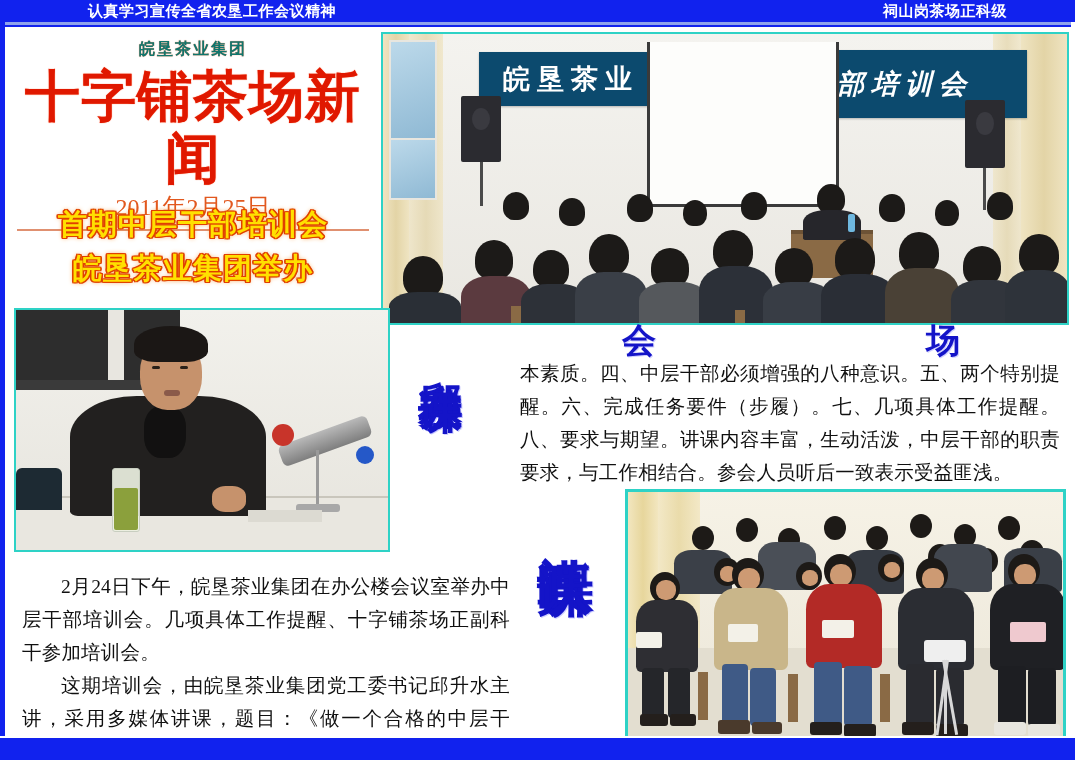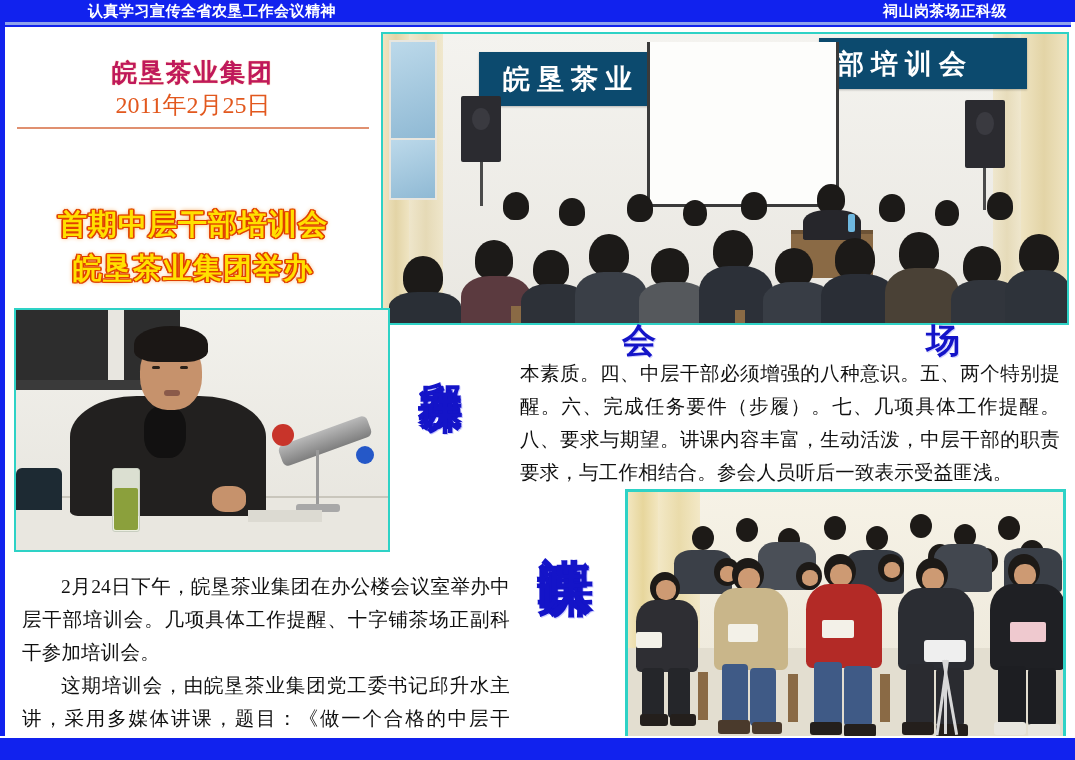--- a/index.html
+++ b/index.html
@@ -89,28 +89,27 @@
   }
 
   
   .masthead {
     position: absolute;
     left: 8px; top: 34px;
     width: 370px;
     text-align: center;
   }
   .mh-group {
-    color: #be185d;
-    font-size: 25px;
+    color: #0f766e;
+    font-size: 16px;
     font-weight: bold;
     letter-spacing: 2px;
     line-height: 30px;
     text-shadow: 0 0 1px #f07040;
     font-family: "Liberation Serif", "DejaVu Serif", serif;
-    margin-top: 24px;
   }
   .mh-title {
     color: #E01800;
     font-size: 55px;
     font-weight: bold;
     letter-spacing: 1px;
     line-height: 62px;
     margin-top: 2px;
     text-shadow: 0 0 1px #ff5522;
     font-family: "Liberation Serif", "DejaVu Serif", serif;
@@ -318,20 +317,21 @@
     </div>
   </div>
   <div class="topbar-rule r1"></div>
   <div class="topbar-rule r2"></div>
   <div class="topbar-rule r3"></div>
   <div class="frame-left"></div>
   <div class="frame-right"></div>
 
   <div class="masthead">
     <div class="mh-group">皖垦茶业集团</div>
+    <div class="mh-title">十字铺茶场新闻</div>
     <div class="mh-date">2011年2月25日</div>
     <div class="mh-divider"></div>
   </div>
 
   <div class="headline">
     <span class="hl-line">首期中层干部培训会</span>
     <span class="hl-line">皖垦茶业集团举办</span>
   </div>
 
   <div class="photo" id="photo-hall">
@@ -340,21 +340,21 @@
 
       <div class="curtain" style="left:0;width:26px;"></div>
       <div class="curtain" style="left:26px;width:34px;opacity:.75;"></div>
       <div class="curtain" style="right:0;width:46px;"></div>
       <div class="curtain" style="right:46px;width:28px;opacity:.7;"></div>
 
       <div class="window-blue" style="left:6px;top:6px;width:44px;height:96px;"></div>
       <div class="window-blue" style="left:6px;top:104px;width:44px;height:58px;"></div>
 
       <div class="banner-red" style="left:96px;top:18px;width:270px;height:54px;font-size:27px;letter-spacing:7px;padding-left:24px;">皖垦茶业</div>
-      <div class="banner-red" style="left:436px;top:4px;width:190px;height:51px;font-size:27px;letter-spacing:7px;padding-left:18px;">部培训会</div>
+      <div class="banner-red" style="left:436px;top:16px;width:190px;height:68px;font-size:27px;letter-spacing:7px;padding-left:18px;font-style:italic;">部培训会</div>
 
       <div class="screen-white" style="left:264px;top:8px;width:186px;height:162px;"></div>
 
       <div class="speaker-box" style="left:78px;top:62px;width:40px;height:66px;"></div>
       <div class="speaker-stand" style="left:97px;top:128px;height:44px;"></div>
       <div class="speaker-box" style="right:62px;top:66px;width:40px;height:68px;"></div>
       <div class="speaker-stand" style="right:81px;top:134px;height:42px;"></div>
 
       <div class="podium" style="left:408px;top:196px;width:82px;height:44px;"></div>
       <div class="head" style="left:434px;top:150px;width:28px;height:30px;"></div>

